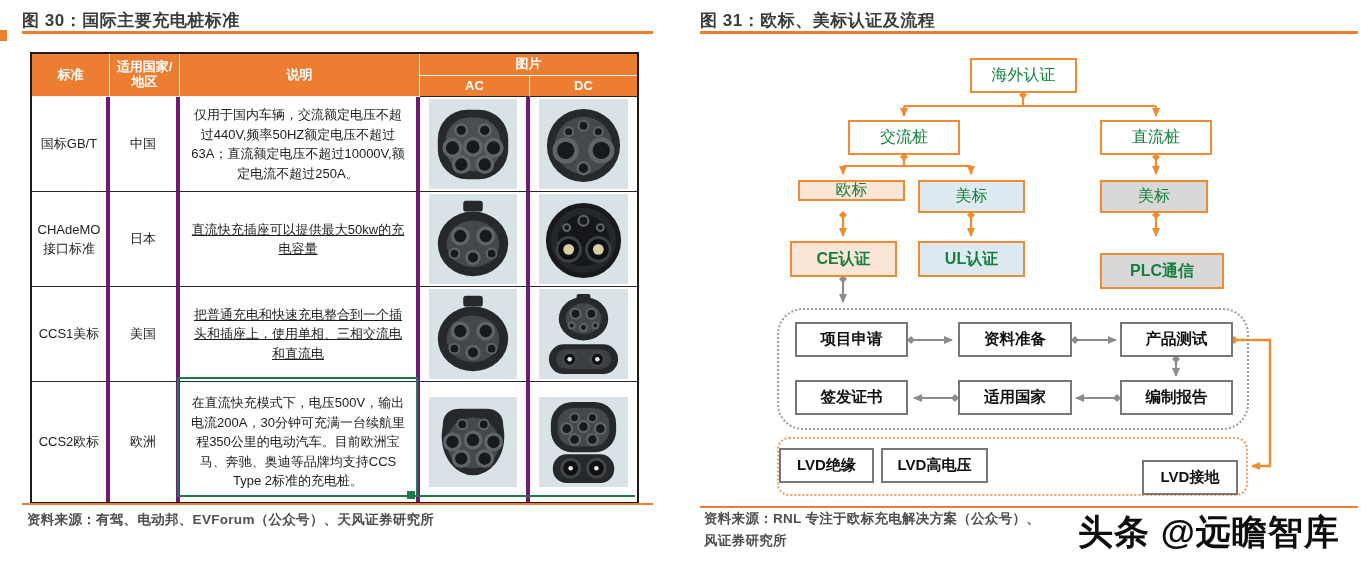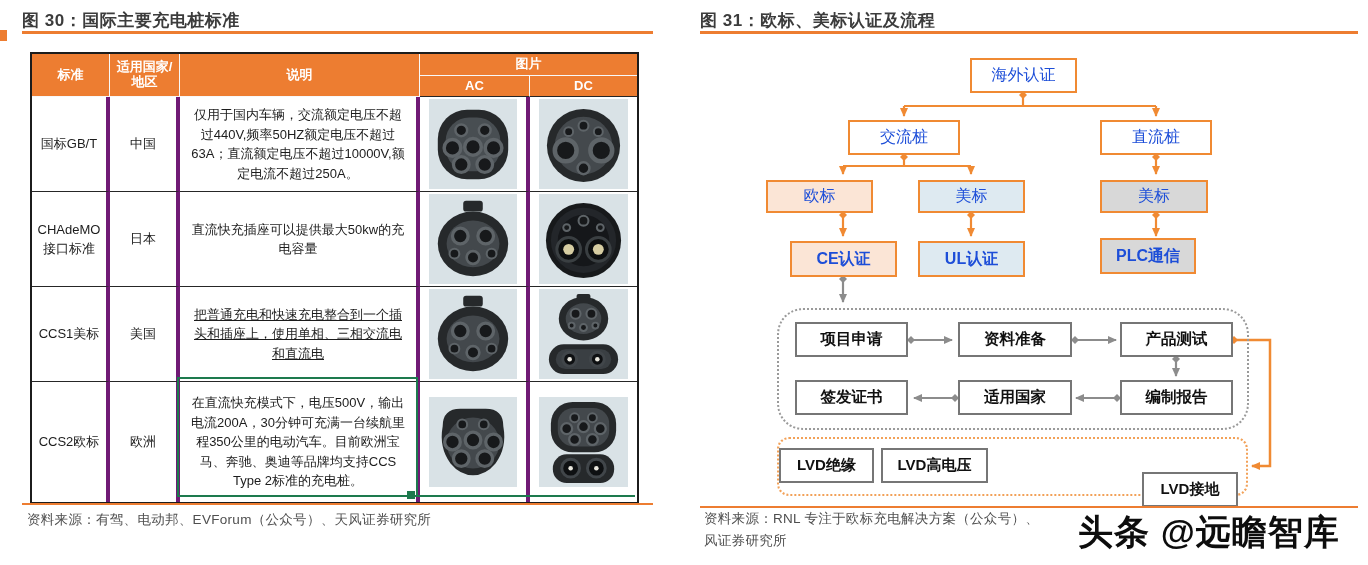--- a/index.html
+++ b/index.html
@@ -3,21 +3,21 @@
 <meta charset="utf-8">
 <style>
   * { margin:0; padding:0; box-sizing:border-box; }
   body { background:#fff; }
   .page {
     position:relative; width:1368px; height:565px; background:#ffffff;
     font-family:"Liberation Sans","DejaVu Sans",sans-serif; overflow:hidden;
   }
   .fig-title { position:absolute; top:9px; font-size:17px; font-weight:bold; color:#3c3c3c; letter-spacing:.5px; }
   .rule { position:absolute; background:#ED7D31; }
-  .src { position:absolute; font-size:13.5px; color:#4f4f4f; letter-spacing:.3px; }
+  .src { position:absolute; font-size:13.5px; color:#4f4f4f; letter-spacing:.3px;font-weight:bold; }
 
   
   .std-table {
     position:absolute; left:30px; top:52px; background:#fff;
     display:grid; grid-template-columns:78px 70px 240px 110px 107px;
     grid-template-rows:22px 21px 95px 95px 95px 120px;
     border:2px solid #1c1c1c;
   }
   .th {
     background:#ED7D31; color:#fff; font-weight:bold; font-size:13px; line-height:1.15;
@@ -40,21 +40,21 @@
 
   
   .green-rect { position:absolute; left:177px; top:377px; width:241px; height:120px; border:2px solid #1d7a4e; z-index:6; }
   .green-ext  { position:absolute; left:418px; top:495px; width:217px; height:2px; background:#1d7a4e; z-index:6; }
   .green-handle { position:absolute; left:407px; top:491px; width:8px; height:8px; background:#1d7a4e; z-index:7; }
   .orange-chip { position:absolute; left:0; top:30px; width:7px; height:11px; background:#ED7D31; }
 
   
   .node {
     position:absolute; display:flex; align-items:center; justify-content:center;
-    background:#fff; border:2px solid #F08A33; color:#1d4ed8; font-size:16px; font-weight:500;
+    background:#fff; border:2px solid #F08A33; color:#15803d; font-size:16px; font-weight:500;
   }
   .node.peach { background:#FBE5D6; }
   .node.blue  { background:#DEEAF1; }
   .node.gray  { background:#D8D8D8; }
   .node.boldtxt { font-weight:bold; }
   .proc {
     position:absolute; display:flex; align-items:center; justify-content:center;
     background:#fff; border:2px solid #767676; color:#111; font-size:15.5px; font-weight:600;
   }
   .lvdbox {
@@ -117,21 +117,21 @@
             <circle cx="60" cy="33" r="4.5" fill="#17191b" stroke="#5e6468" stroke-width="2"></circle>
             <circle cx="27" cy="52" r="11" fill="#17191b" stroke="#5e6468" stroke-width="4.62"></circle>
             <circle cx="63" cy="52" r="11" fill="#17191b" stroke="#5e6468" stroke-width="4.62"></circle>
             <circle cx="45" cy="70" r="6" fill="#17191b" stroke="#5e6468" stroke-width="2.52"></circle>
           </svg>
         </div>
       </div>
 
     <div class="td" style="grid-column:1; grid-row:4;">CHAdeMO接口标准</div>
     <div class="td" style="grid-column:2; grid-row:4;">日本</div>
-    <div class="td desc" style="grid-column:3; grid-row:4;">直流快充插座可以提供最大50kw的充电容量</div>
+    <div class="td desc" style="grid-column:3; grid-row:4;text-decoration:underline;">直流快充插座可以提供最大50kw的充电容量</div>
     <div class="td pic" style="grid-column:4; grid-row:4;">
         <div class="photo">
           <svg viewBox="0 0 90 92" preserveAspectRatio="xMidYMid meet">
             <rect x="35" y="7" width="20" height="11" rx="3" fill="#26292b"></rect>
             <ellipse cx="45" cy="51" rx="36" ry="33" fill="#26292b"></ellipse>
             <ellipse cx="45" cy="51" rx="27" ry="24" fill="#43484c"></ellipse>
             <circle cx="32" cy="43" r="8" fill="#17191b" stroke="#5e6468" stroke-width="3.36"></circle>
             <circle cx="58" cy="43" r="8" fill="#17191b" stroke="#5e6468" stroke-width="3.36"></circle>
             <circle cx="26" cy="61" r="5" fill="#17191b" stroke="#5e6468" stroke-width="2.1"></circle>
             <circle cx="64" cy="61" r="5" fill="#17191b" stroke="#5e6468" stroke-width="2.1"></circle>
@@ -280,38 +280,38 @@
       <path d="M1075 340 H1116" marker-start="url(#dia-g)" marker-end="url(#arr-g)"></path>
       <path d="M1176 359 V376" marker-start="url(#dia-g)" marker-end="url(#arr-g)"></path>
       <path d="M1117 398 H1076" marker-start="url(#dia-g)" marker-end="url(#arr-g)"></path>
       <path d="M955 398 H914" marker-start="url(#dia-g)" marker-end="url(#arr-g)"></path>
     </g>
   </svg>
 
   <div class="node" style="left:970px; top:58px; width:107px; height:35px;">海外认证</div>
   <div class="node" style="left:848px; top:120px; width:112px; height:35px;">交流桩</div>
   <div class="node" style="left:1100px; top:120px; width:112px; height:35px;">直流桩</div>
-  <div class="node peach" style="left:766px; top:180px; width:107px; height:33px;font-family:Liberation Serif, serif;">欧标</div>
+  <div class="node peach" style="left:798px; top:180px; width:107px; height:21px;font-family:Liberation Serif, serif;">欧标</div>
   <div class="node blue" style="left:918px; top:180px; width:107px; height:33px;">美标</div>
   <div class="node gray" style="left:1100px; top:180px; width:108px; height:33px;">美标</div>
   <div class="node peach boldtxt" style="left:790px; top:241px; width:107px; height:36px;">CE认证</div>
   <div class="node blue boldtxt" style="left:918px; top:241px; width:107px; height:36px;">UL认证</div>
-  <div class="node gray boldtxt" style="left:1100px; top:238px; width:96px; height:36px;">PLC通信</div>
+  <div class="node gray boldtxt" style="left:1100px; top:253px; width:124px; height:36px;">PLC通信</div>
 
   <div class="dash-gray"></div>
   <div class="proc" style="left:795px; top:322px; width:113px; height:35px;">项目申请</div>
   <div class="proc" style="left:958px; top:322px; width:114px; height:35px;">资料准备</div>
   <div class="proc" style="left:1120px; top:322px; width:113px; height:35px;">产品测试</div>
   <div class="proc" style="left:795px; top:380px; width:113px; height:35px;">签发证书</div>
   <div class="proc" style="left:958px; top:380px; width:114px; height:35px;">适用国家</div>
   <div class="proc" style="left:1120px; top:380px; width:113px; height:35px;">编制报告</div>
 
   <div class="dash-orange"></div>
   <div class="lvdbox" style="left:779px; top:448px; width:95px; height:35px;">LVD绝缘</div>
   <div class="lvdbox" style="left:881px; top:448px; width:107px; height:35px;">LVD高电压</div>
-  <div class="lvdbox" style="left:1142px; top:472px; width:96px; height:35px;">LVD接地</div>
+  <div class="lvdbox" style="left:1142px; top:460px; width:96px; height:35px;">LVD接地</div>
 
   <div class="rule" style="left:700px; top:506px; width:658px; height:2px;"></div>
   <div class="src" style="left:704px; top:510px;">资料来源：RNL 专注于欧标充电解决方案（公众号）、</div>
   <div class="src" style="left:704px; top:532px;">风证券研究所</div>
 
   <div class="watermark">头条 @远瞻智库</div>
 </div>
 
 </body></html>

